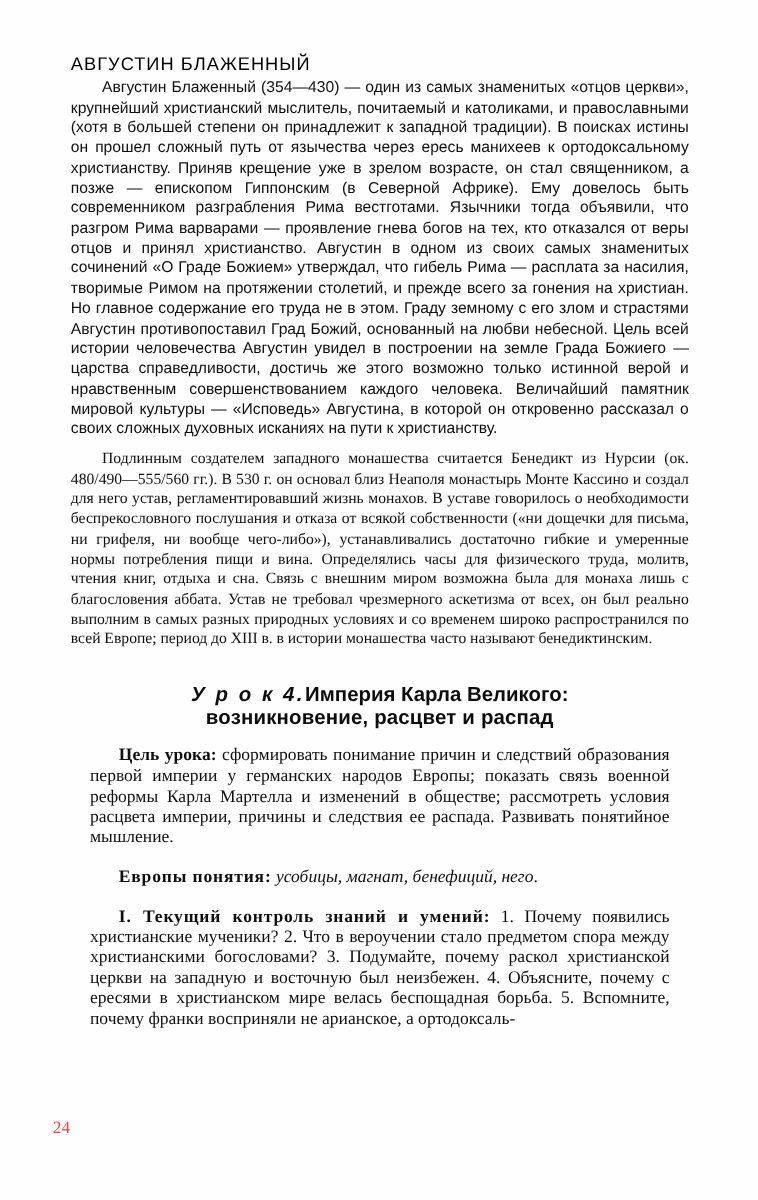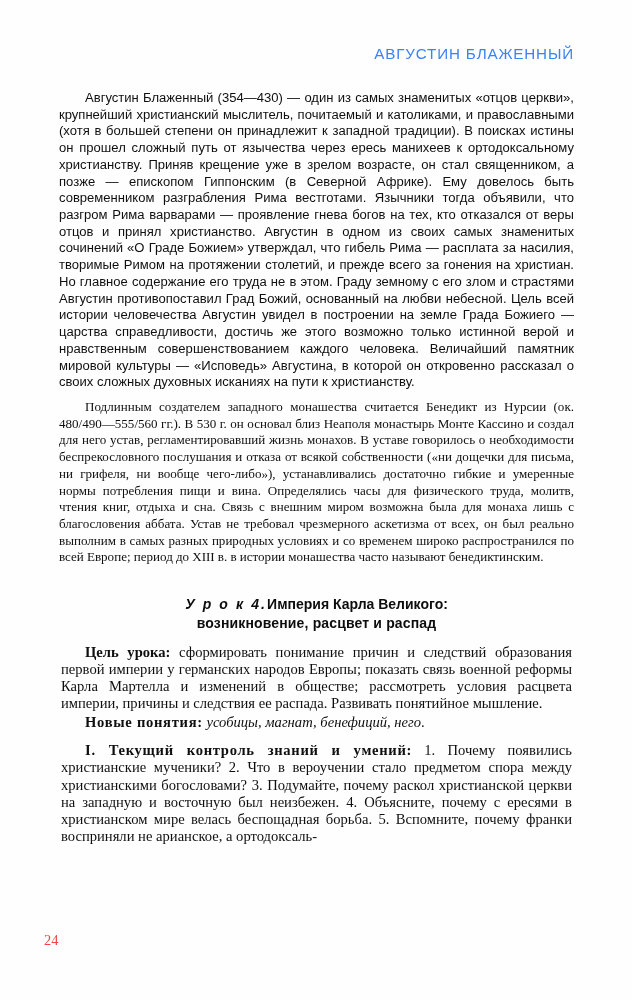--- a/index.html
+++ b/index.html
@@ -31,22 +31,22 @@
     top: 0;
     width: 515px;
   }
 
   
   .section-head {
     font-family: "Liberation Sans", sans-serif;
     font-size: 15.2px;
     font-weight: 400;
     letter-spacing: 0.85px;
-    text-align: right;
-    color: #3b82f6;
+    text-align: left;
+    color: #000000;
   }
   .section-head.h-first {
     margin: 45px 0 0 0;
   }
   .section-head.h-second {
     margin: 25px 0 0 0;
   }
 
   
   .p-sans {
@@ -54,56 +54,56 @@
     font-size: 13.05px;
     line-height: 16.72px;
     text-align: justify;
     text-align-last: left;
     margin: 0;
     color: #100f0f;
     hyphens: none;
     word-spacing: -0.1px;
   }
   .p-sans.first {
-    margin-top: 28px;
+    margin-top: 3px;
     text-indent: 26px;
   }
   .p-sans.after-head {
     margin-top: 8px;
     text-indent: 26px;
     font-family: Liberation Serif, serif;
   }
 
   
   .lesson-head {
     margin-top: 29px;
     text-align: center;
     font-family: "Liberation Sans", sans-serif;
     font-weight: bold;
-    font-size: 14px;
+    font-size: 17px;
     line-height: 18.6px;
     color: #0d0d0d;
   }
   .lesson-head .urok {
     font-style: italic;
     letter-spacing: 2.1px;
   }
   .lesson-head .lesson-line2 {
     display: block;
     letter-spacing: 0.15px;
   }
 
   
   .p-serif {
     font-family: "Liberation Serif", serif;
     font-size: 14.6px;
     line-height: 17.1px;
     text-align: justify;
     text-align-last: left;
-    margin: 2px;
+    margin: 16px;
     color: #100f0f;
   }
   .p-serif.goal {
     margin-top: 11px;
     text-indent: 24px;
   }
   .p-serif.concepts {
     margin-top: 0;
     text-indent: 24px;
   }
@@ -149,21 +149,21 @@
     <h2 class="lesson-head">
       <span class="urok">У р о к 4.</span><span>Империя Карла Великого:</span>
       <span class="lesson-line2">возникновение, расцвет и распад</span>
     </h2>
 
     <p class="p-serif goal">
       <span class="lead">Цель урока:</span><span> сформировать понимание причин и следствий образования первой империи у германских народов Европы; показать связь военной реформы Карла Мартелла и изменений в обществе; рассмотреть условия расцвета империи, причины и следствия ее распада. Развивать понятийное мышление.</span>
     </p>
 
     <p class="p-serif concepts">
-      <span class="lead-sp">Новые понятия:</span><span class="it"> усобицы, магнат, бенефиций, него</span><span>.</span>
+      <span class="lead-sp">Европы понятия:</span><span class="it"> усобицы, магнат, бенефиций, него</span><span>.</span>
     </p>
 
     <p class="p-serif control">
       <span class="lead-sp">I. Текущий контроль знаний и умений:</span><span> 1. Почему появились христианские мученики? 2. Что в вероучении стало предметом спора между христианскими богословами? 3. Подумайте, почему раскол христианской церкви на западную и восточную был неизбежен. 4. Объясните, почему с ересями в христианском мире велась беспощадная борьба. 5. Вспомните, почему франки восприняли не арианское, а ортодоксаль-</span>
     </p>
 
   </div>
 
   <div class="folio">24</div>
 

